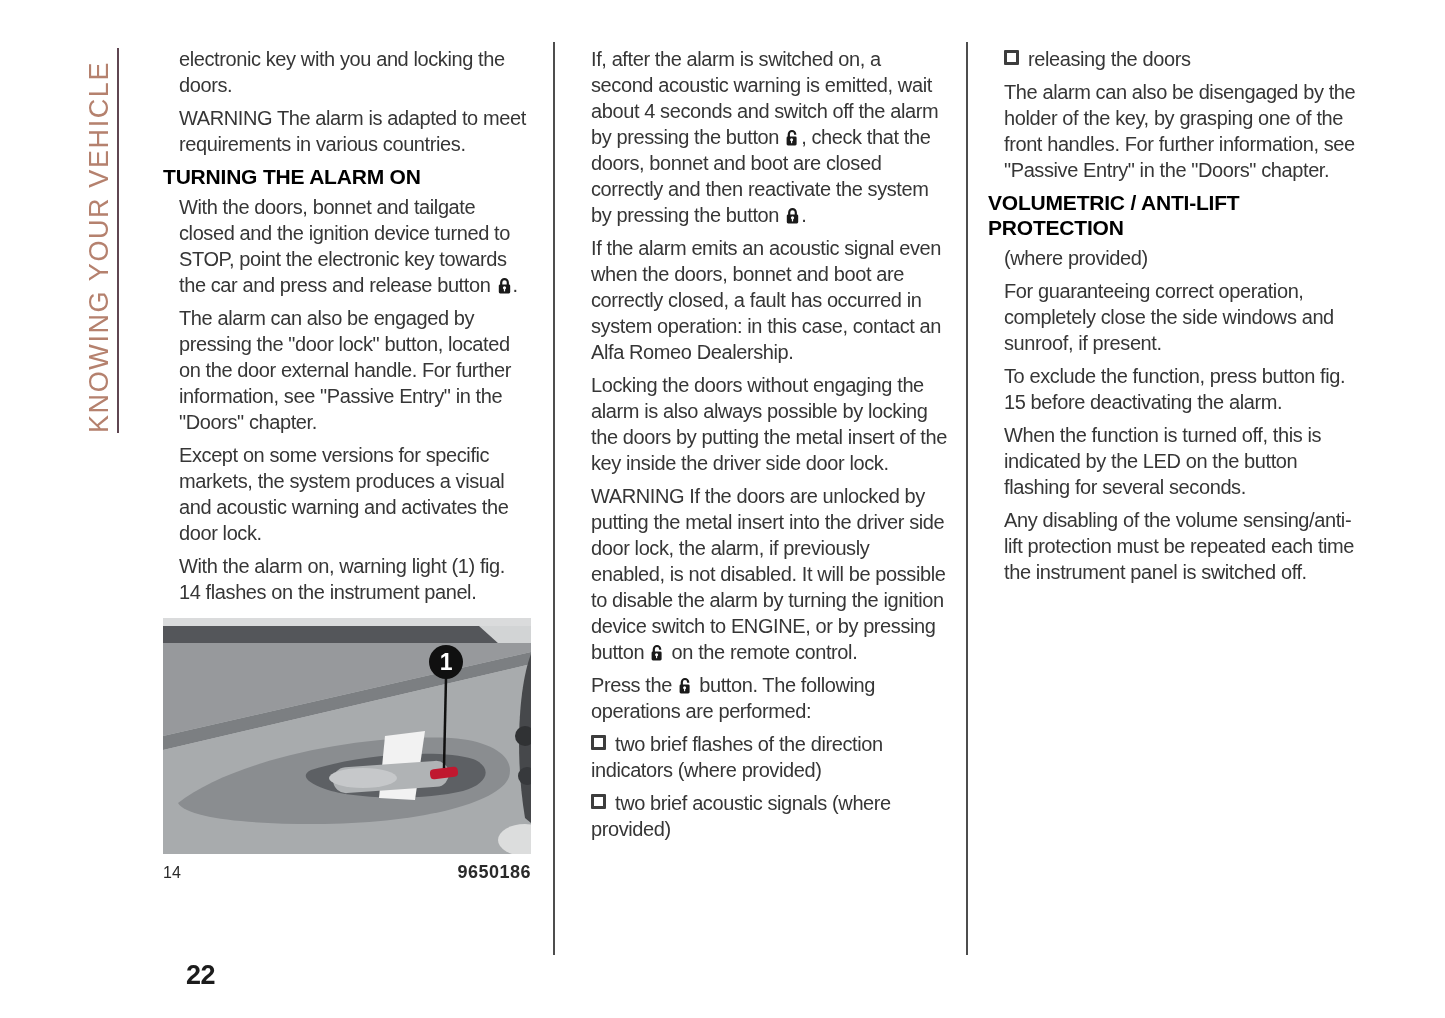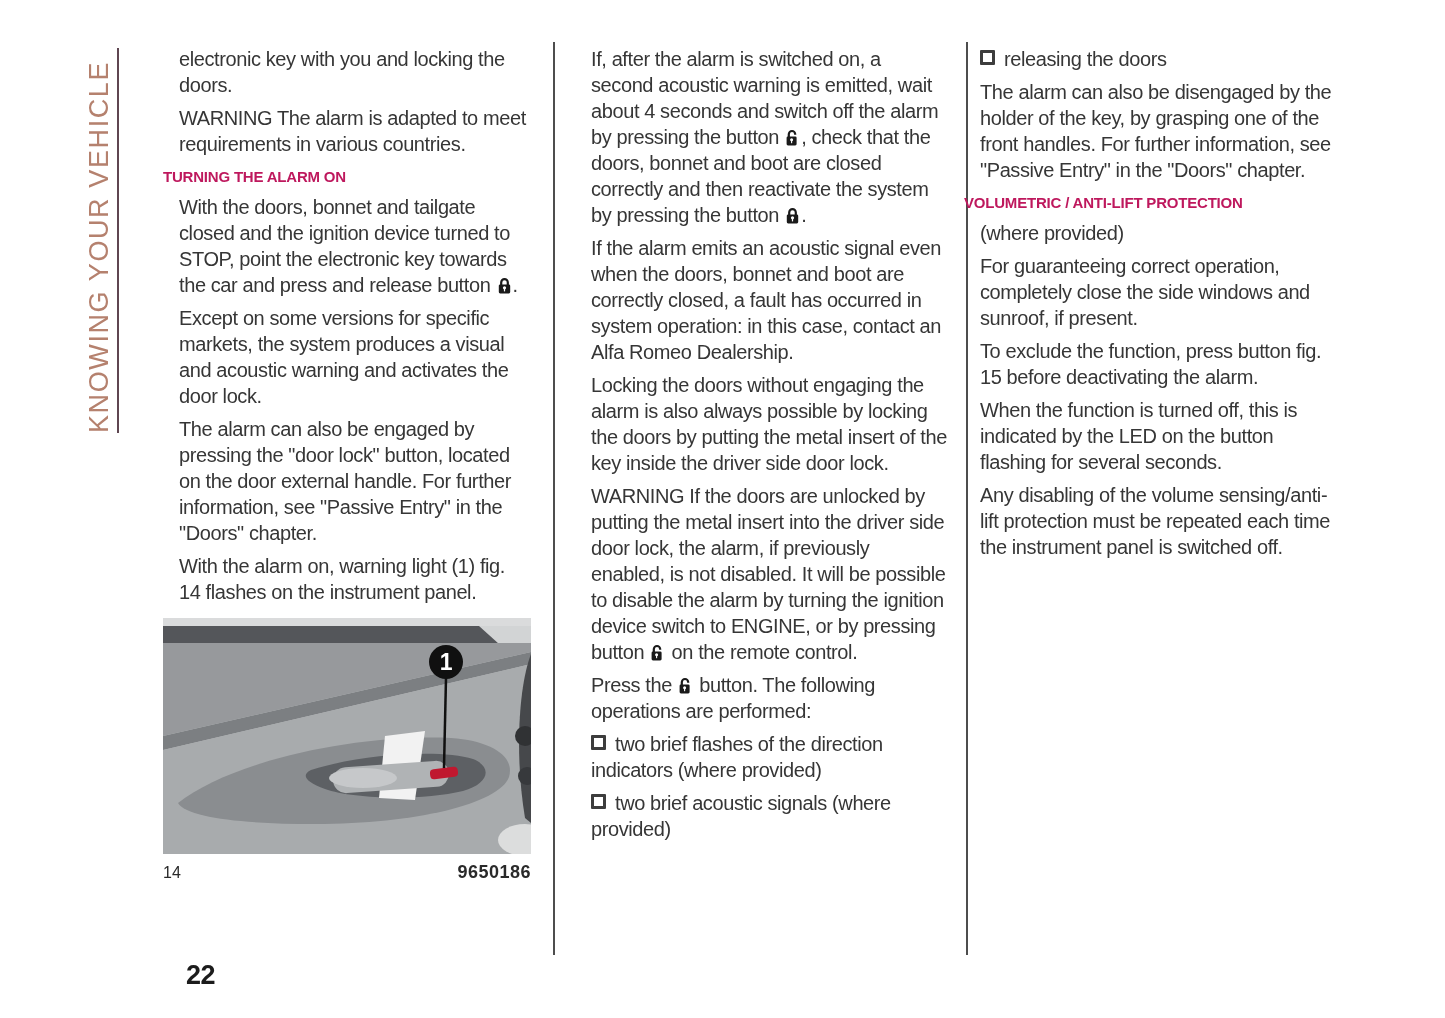--- a/index.html
+++ b/index.html
@@ -26,24 +26,24 @@
   }
   #divider-1{left:553px;}
   #divider-2{left:966px;}
   
   .col{
     position:absolute;top:46px;width:368px;
     font-size:20px;line-height:26px;letter-spacing:-0.4px;
   }
   #col1{left:163px;width:368px;}
   #col2{left:575px;width:372px;}
-  #col3{left:964px;width:374px;}
+  #col3{left:988px;width:374px;}
   .para{margin:0 0 7px 16px;}
   .sect{
-    font-size:15px;font-weight:bold;color:#be185d;
+    font-size:21px;font-weight:bold;color:#000000;
     margin:4px 0 5px 0;letter-spacing:-0.2px;line-height:25px;
   }
   .ilock{display:inline-block;vertical-align:-2px;margin:0 1px;}
   .sq{
     display:inline-block;width:9px;height:9px;
     border:3px solid #3d3d3d;border-radius:1px;
     margin-right:9px;vertical-align:1px;
   }
   
   .figure-wrap{margin:13px 0 8px 0;}
@@ -72,22 +72,22 @@
 <div class="col" id="col1">
   <p class="para">electronic key with you and locking the doors.</p>
   <p class="para">WARNING The alarm is adapted to meet requirements in various countries.</p>
   <h2 class="sect">TURNING THE ALARM ON</h2>
   <p class="para">With the doors, bonnet and tailgate closed and the ignition device turned to STOP, point the electronic key towards the car and press and release button <svg class="ilock" width="15" height="17" viewBox="0 0 15 17">
     <path d="M4.2 8V5.4a3.3 3.3 0 0 1 6.6 0V8" fill="none" stroke="#1a1a1a" stroke-width="2.2"></path>
     <rect x="1.8" y="7.4" width="11.4" height="9" rx="1.4" fill="#1a1a1a"></rect>
     <circle cx="7.5" cy="10.8" r="1.6" fill="#ffffff"></circle>
     <rect x="6.9" y="11.4" width="1.2" height="3" fill="#ffffff"></rect>
   </svg>.</p>
+  <p class="para">The alarm can also be engaged by pressing the "door lock" button, located on the door external handle. For further information, see "Passive Entry" in the "Doors" chapter.</p>
   <p class="para">Except on some versions for specific markets, the system produces a visual and acoustic warning and activates the door lock.</p>
-  <p class="para">The alarm can also be engaged by pressing the "door lock" button, located on the door external handle. For further information, see "Passive Entry" in the "Doors" chapter.</p>
   <p class="para">With the alarm on, warning light (1) fig. 14 flashes on the instrument panel.</p>
 
   <div class="figure-wrap">
     <svg class="figure-svg" width="368" height="236" viewBox="0 0 368 236">
       <rect width="368" height="236" fill="#b9bbbd"></rect>
       <rect y="0" width="368" height="8" fill="#dadbdc"></rect>
       <rect y="8" width="368" height="17" fill="#54565a"></rect>
       <polygon points="316,8 368,8 368,30 336,26" fill="#d2d4d5"></polygon>
       <polygon points="0,118 368,34 368,46 0,132" fill="#7c7f82"></polygon>
       <polygon points="0,25 368,25 368,34 0,118" fill="#97999c"></polygon>

